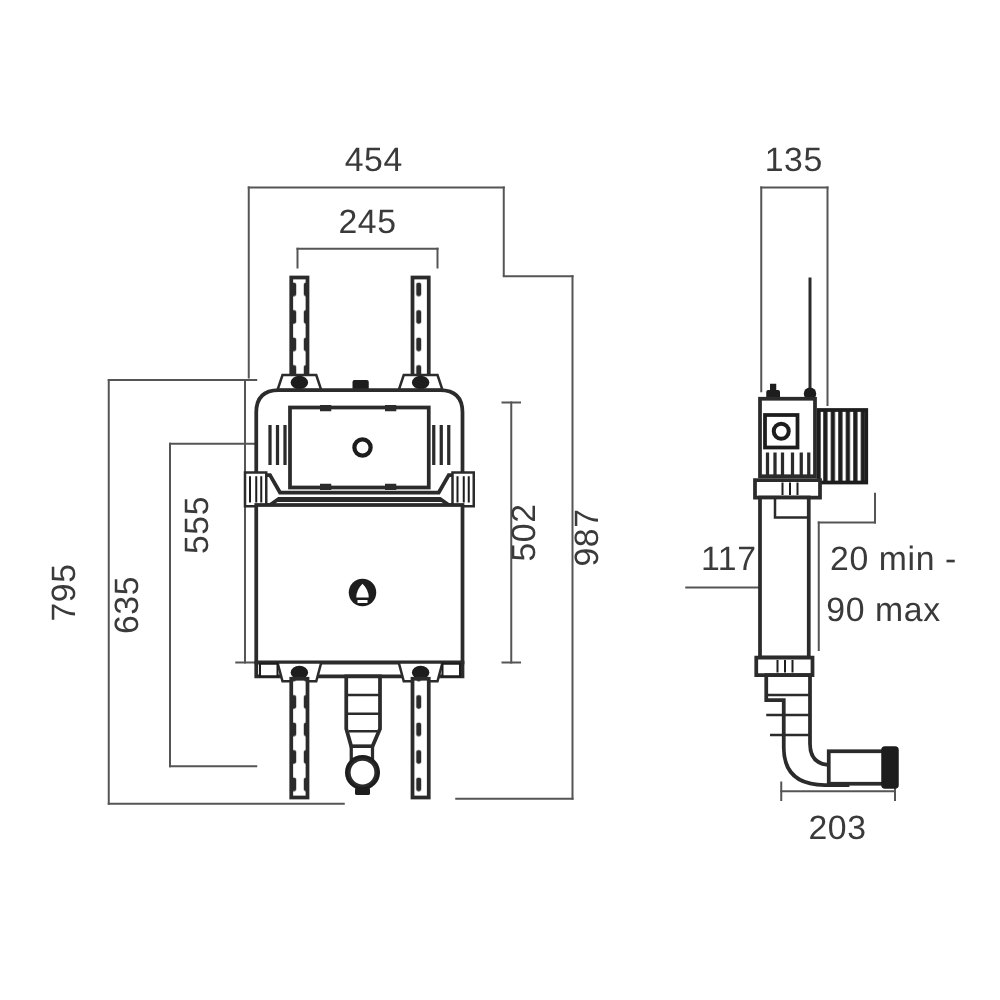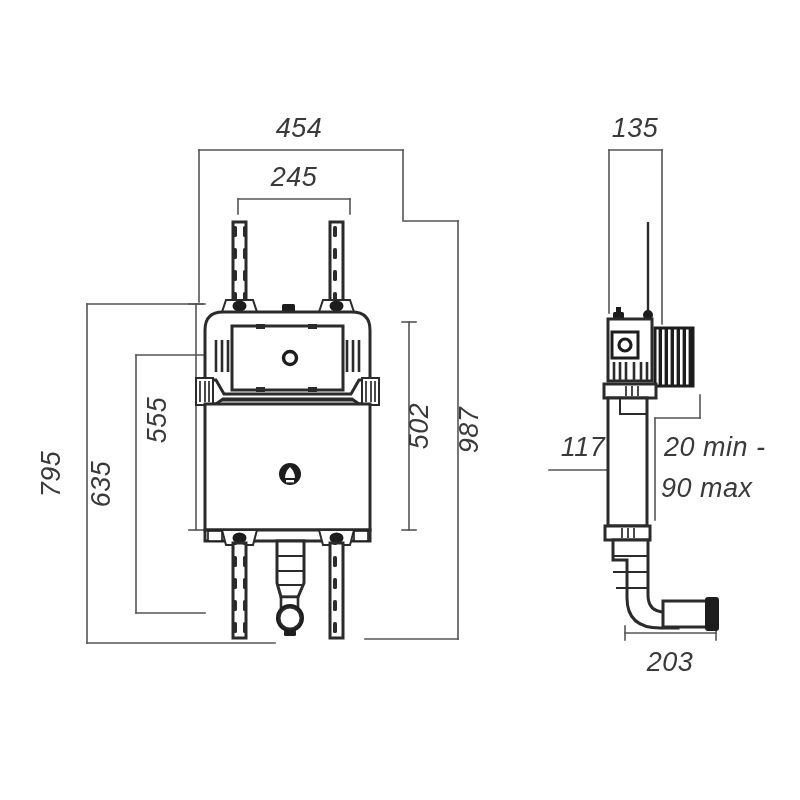--- a/index.html
+++ b/index.html
@@ -1,18 +1,18 @@
 <!DOCTYPE html>
 <html><head>
 <meta charset="utf-8">
 <style>
   html,body{margin:0;padding:0;background:#ffffff;}
   body{width:800px;height:800px;overflow:hidden;
        font-family:"Liberation Sans","DejaVu Sans",sans-serif;}
-  #stage{position:relative;width:800px;height:800px;background:#fff;font-style:italic;}
+  #stage{position:relative;width:800px;height:800px;background:#fff;}
   svg{display:block;}
   .dimtxt{font-family:"Liberation Sans","DejaVu Sans",sans-serif;
           font-size:27px;fill:#3a3a3a;letter-spacing:0.5px;}
 </style>
 </head>
 <body>
 
 <div id="stage">
 <svg width="800" height="800" viewBox="0 0 800 800">
 

